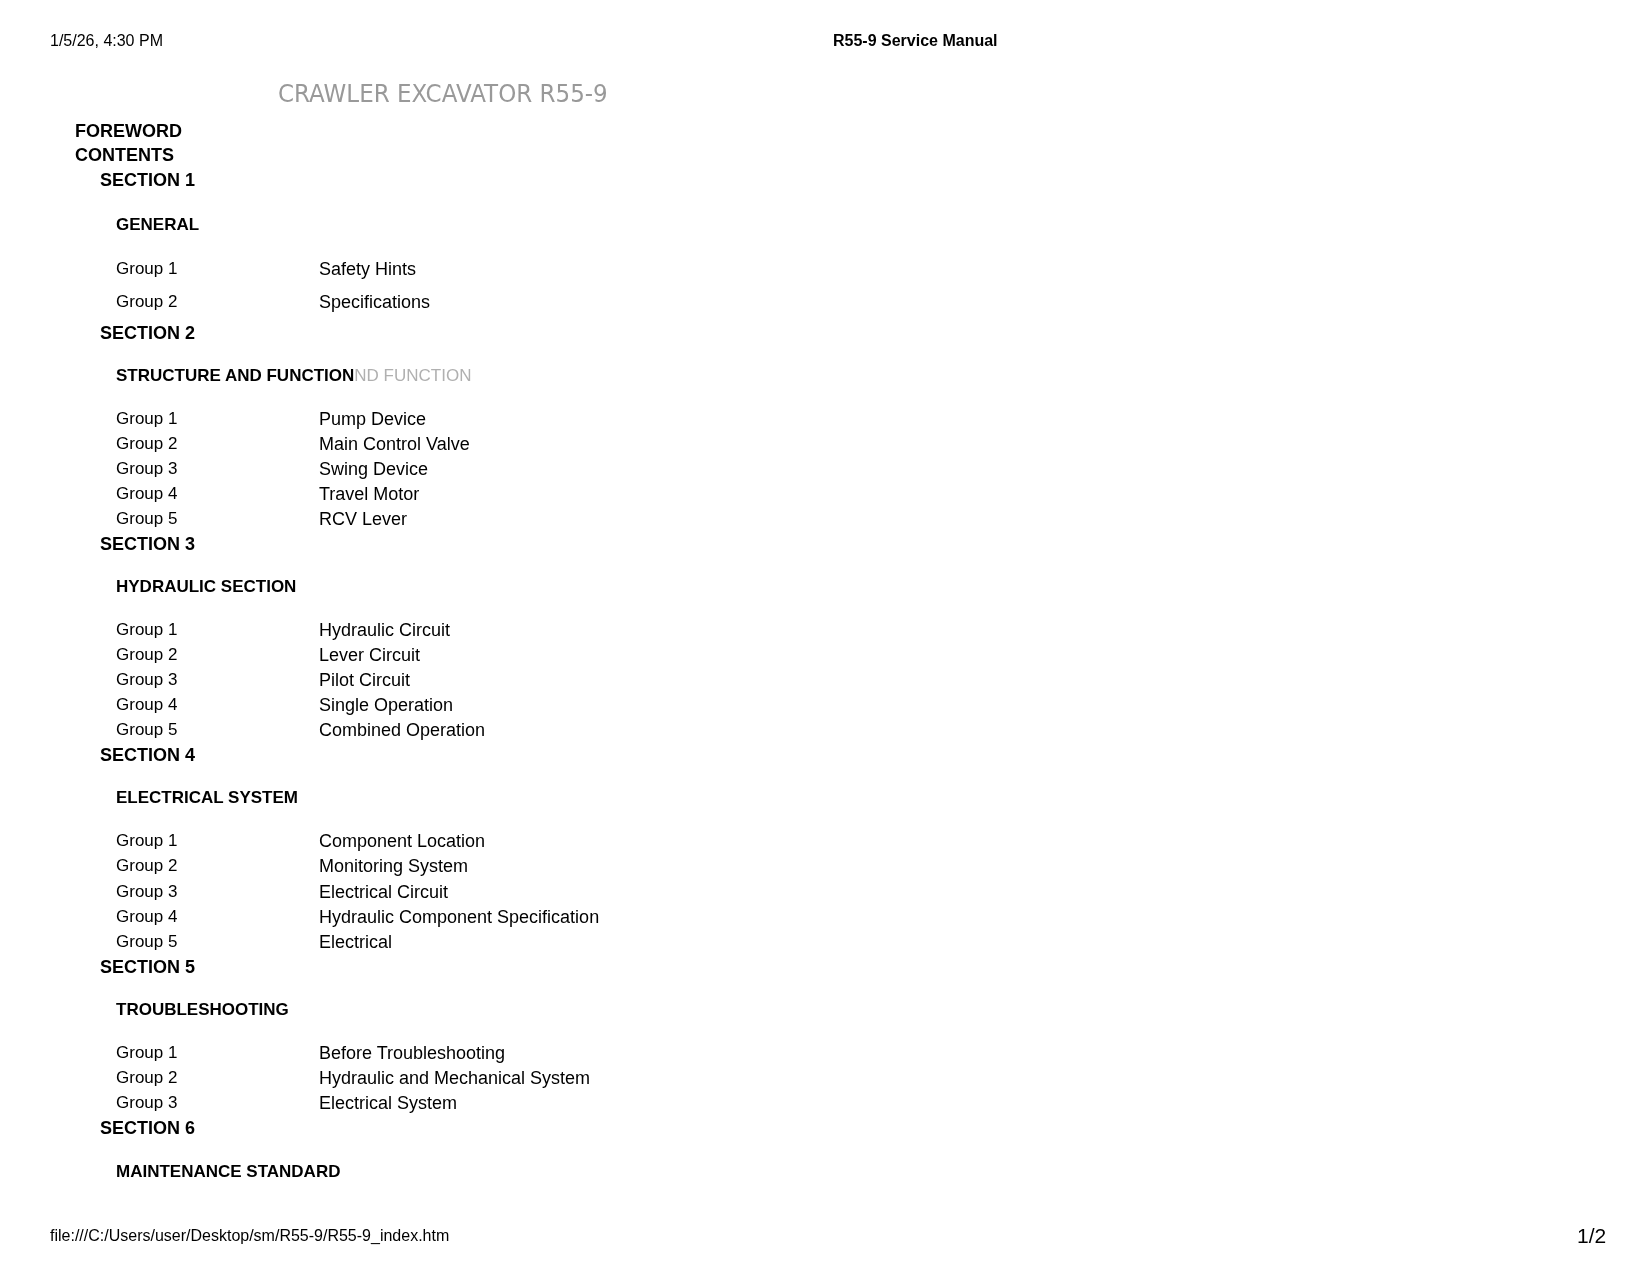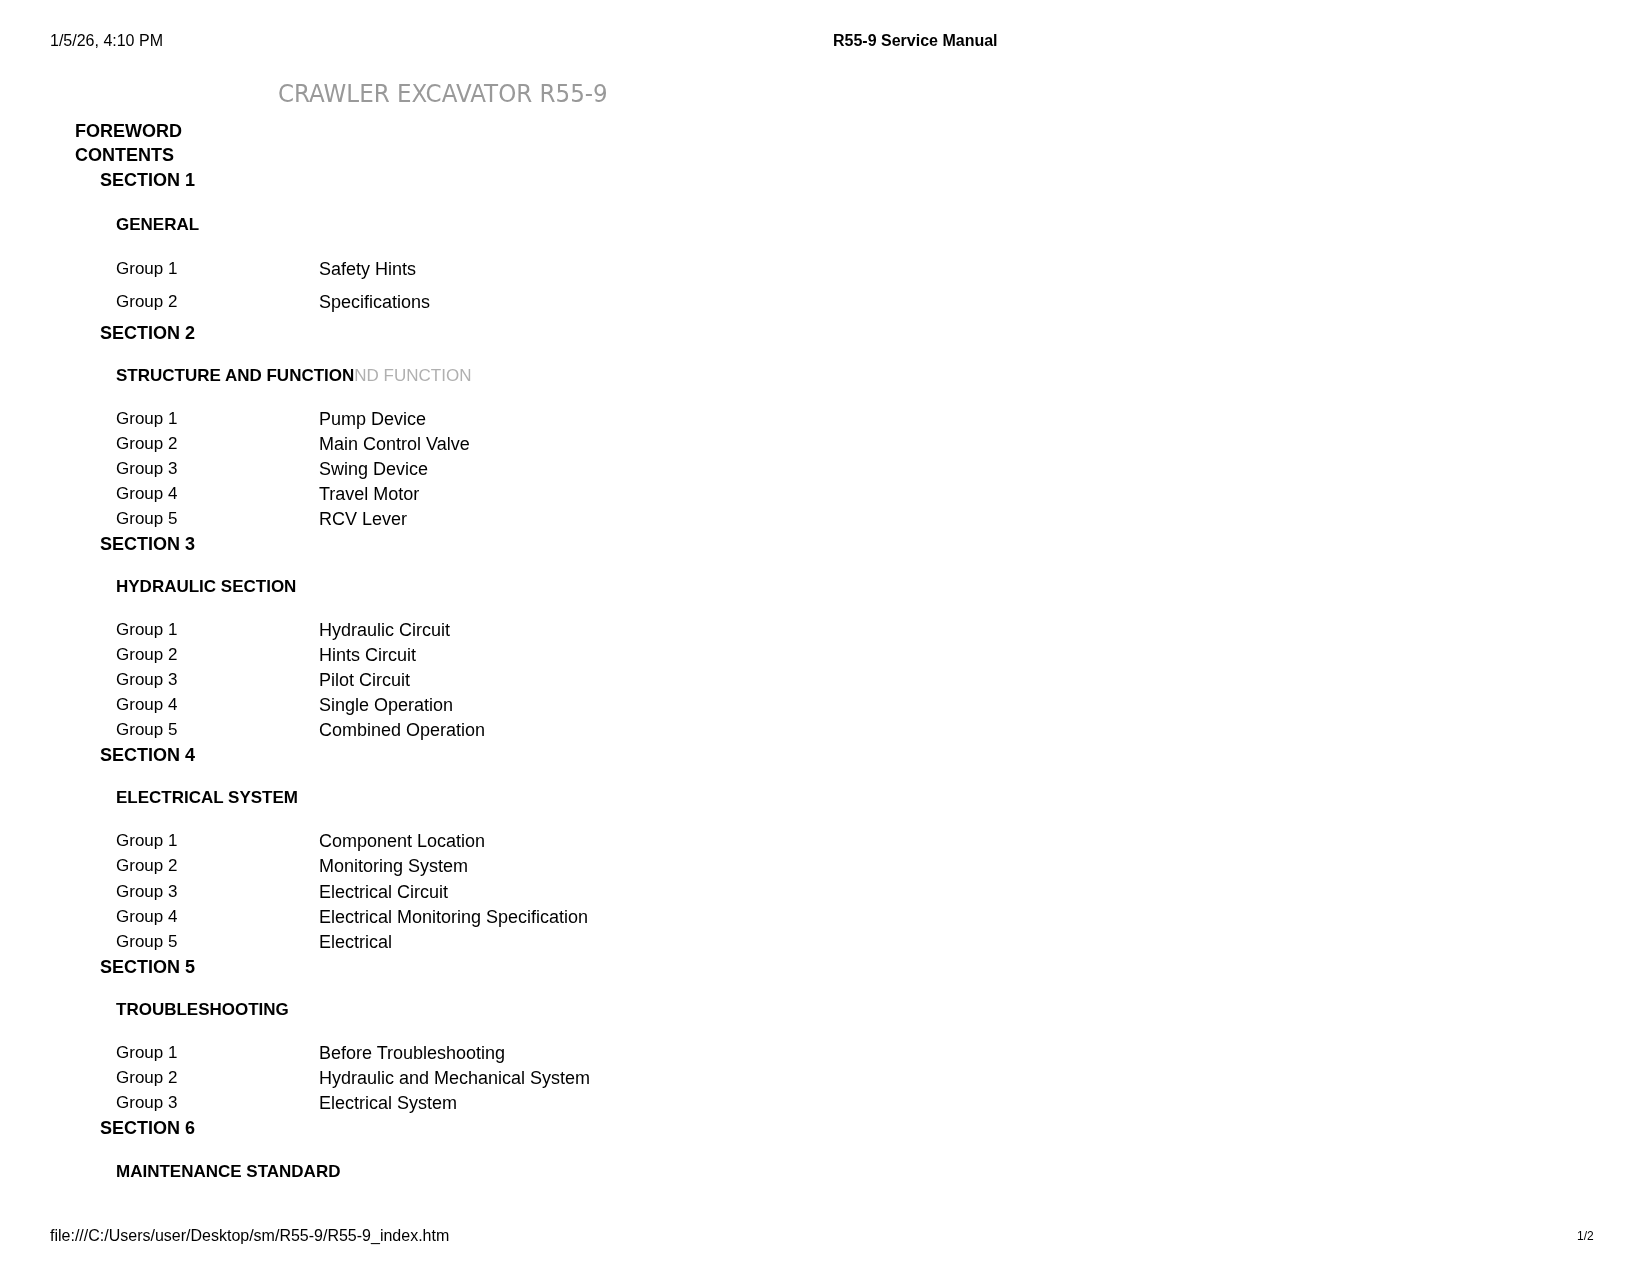--- a/index.html
+++ b/index.html
@@ -24,21 +24,21 @@
     .print-header-center {
       left: 833px; top: 32px;
       font-size: 16px; line-height: 18px; font-weight: bold;
     }
     .print-footer-left {
       left: 50px; top: 1227px;
       font-size: 16px; line-height: 18px;
     }
     .print-footer-right {
       left: 1577px; top: 1227px;
-      font-size: 12px; line-height: 18px;
+      font-size: 21px; line-height: 18px;
     }
 
     .doc-title {
       left: 278px; top: 79px;
       font-family: "DejaVu Sans", sans-serif;
       font-size: 25px; line-height: 30px;
       color: #999999;
       letter-spacing: 0px;
       transform: scaleX(0.92);
       transform-origin: left center;
@@ -70,21 +70,21 @@
     }
     .group-desc {
       left: 319px;
       font-size: 18px; line-height: 20px;
     }
     a.link { color: inherit; text-decoration: none; cursor: pointer; }
   </style>
 </head>
 <body>
 
-<div class="abs print-header-left">1/5/26, 4:10 PM</div>
+<div class="abs print-header-left">1/5/26, 4:30 PM</div>
 <div class="abs print-header-center">R55-9 Service Manual</div>
 
 <div class="abs doc-title">CRAWLER EXCAVATOR R55-9</div>
 
 <a class="abs top-link link" style="top:121px">FOREWORD</a>
 <a class="abs top-link link" style="top:145px">CONTENTS</a>
 
 <div class="abs section-label" style="top:170px">SECTION 1</div>
 <a class="abs section-heading link" style="top:215px"><span>GENERAL</span></a>
 <a class="abs group-label link" style="top:259px">Group 1</a>
@@ -103,38 +103,38 @@
 <a class="abs group-label link" style="top:484px">Group 4</a>
 <a class="abs group-desc link" style="top:484px">Travel Motor</a>
 <a class="abs group-label link" style="top:509px">Group 5</a>
 <a class="abs group-desc link" style="top:509px">RCV Lever</a>
 
 <div class="abs section-label" style="top:534px">SECTION 3</div>
 <a class="abs section-heading link" style="top:577px"><span>HYDRAULIC SECTION</span></a>
 <a class="abs group-label link" style="top:620px">Group 1</a>
 <a class="abs group-desc link" style="top:620px">Hydraulic Circuit</a>
 <a class="abs group-label link" style="top:645px">Group 2</a>
-<a class="abs group-desc link" style="top:645px">Hints Circuit</a>
+<a class="abs group-desc link" style="top:645px">Lever Circuit</a>
 <a class="abs group-label link" style="top:670px">Group 3</a>
 <a class="abs group-desc link" style="top:670px">Pilot Circuit</a>
 <a class="abs group-label link" style="top:695px">Group 4</a>
 <a class="abs group-desc link" style="top:695px">Single Operation</a>
 <a class="abs group-label link" style="top:720px">Group 5</a>
 <a class="abs group-desc link" style="top:720px">Combined Operation</a>
 
 <div class="abs section-label" style="top:745px">SECTION 4</div>
 <a class="abs section-heading link" style="top:788px"><span>ELECTRICAL SYSTEM</span></a>
 <a class="abs group-label link" style="top:831px">Group 1</a>
 <a class="abs group-desc link" style="top:831px">Component Location</a>
 <a class="abs group-label link" style="top:856px">Group 2</a>
 <a class="abs group-desc link" style="top:856px">Monitoring System</a>
 <a class="abs group-label link" style="top:882px">Group 3</a>
 <a class="abs group-desc link" style="top:882px">Electrical Circuit</a>
 <a class="abs group-label link" style="top:907px">Group 4</a>
-<a class="abs group-desc link" style="top:907px">Electrical Monitoring Specification</a>
+<a class="abs group-desc link" style="top:907px">Hydraulic Component Specification</a>
 <a class="abs group-label link" style="top:932px">Group 5</a>
 <a class="abs group-desc link" style="top:932px">Electrical</a>
 
 <div class="abs section-label" style="top:957px">SECTION 5</div>
 <a class="abs section-heading link" style="top:1000px"><span>TROUBLESHOOTING</span></a>
 <a class="abs group-label link" style="top:1043px">Group 1</a>
 <a class="abs group-desc link" style="top:1043px">Before Troubleshooting</a>
 <a class="abs group-label link" style="top:1068px">Group 2</a>
 <a class="abs group-desc link" style="top:1068px">Hydraulic and Mechanical System</a>
 <a class="abs group-label link" style="top:1093px">Group 3</a>

